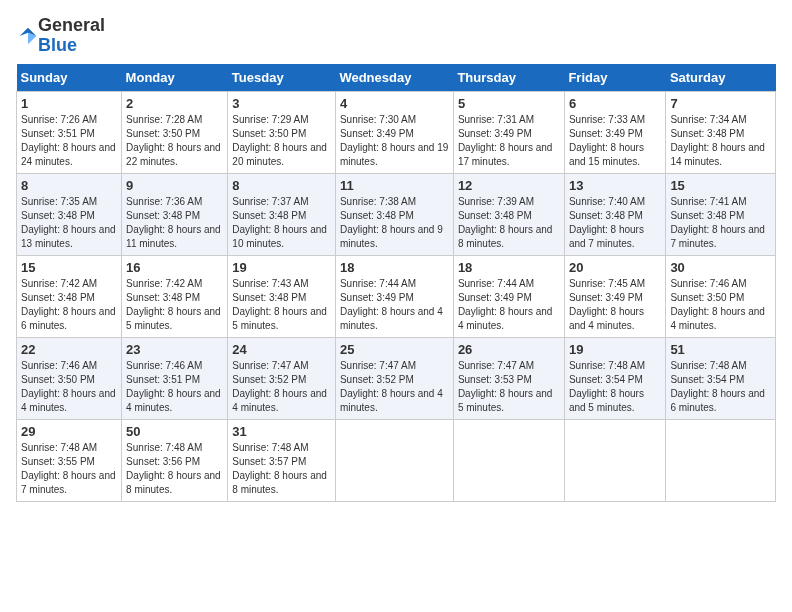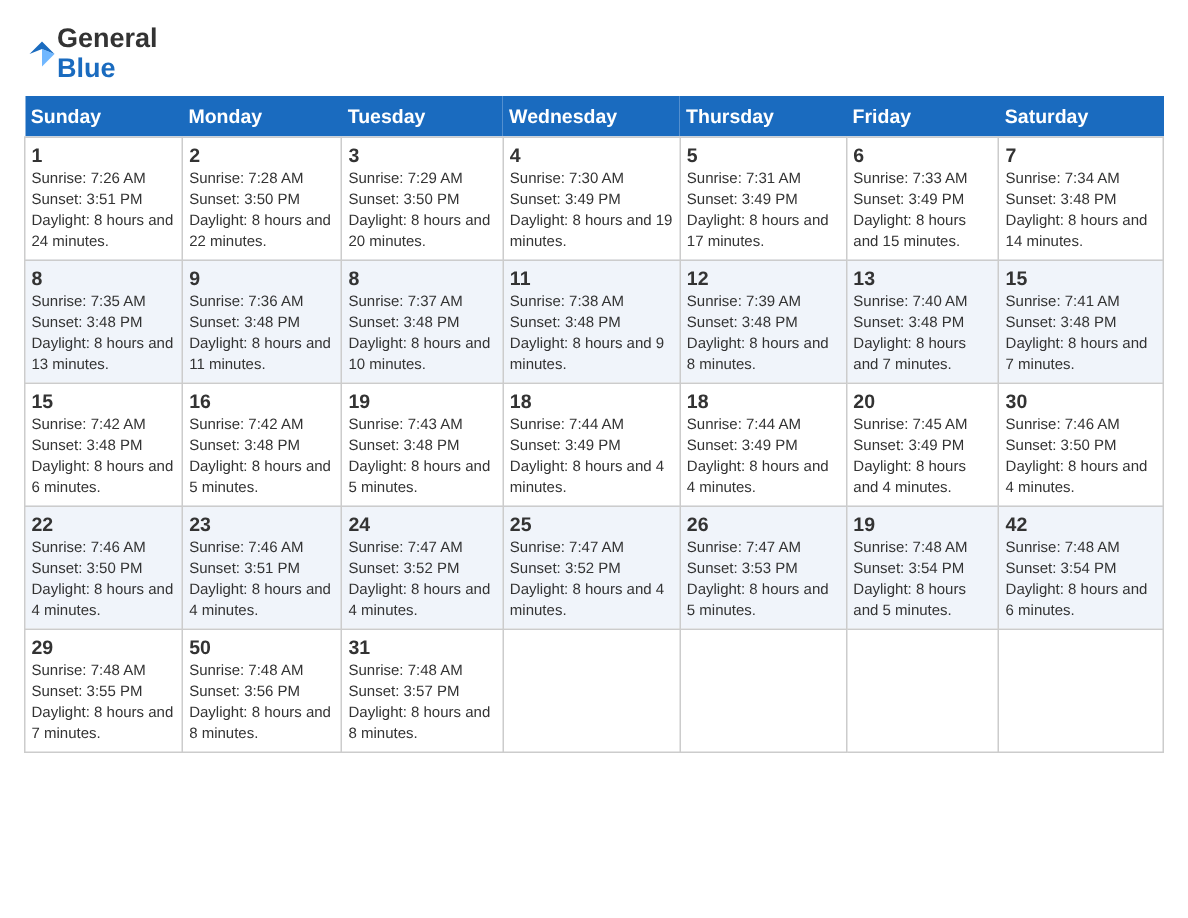--- a/index.html
+++ b/index.html
@@ -224,21 +224,21 @@
         </td>
         <td>
           <span class="day-num">26</span>
           <div class="day-info">Sunrise: 7:47 AM<br>Sunset: 3:53 PM<br>Daylight: 8 hours and 5 minutes.</div>
         </td>
         <td>
           <span class="day-num">19</span>
           <div class="day-info">Sunrise: 7:48 AM<br>Sunset: 3:54 PM<br>Daylight: 8 hours and 5 minutes.</div>
         </td>
         <td>
-          <span class="day-num">42</span>
+          <span class="day-num">51</span>
           <div class="day-info">Sunrise: 7:48 AM<br>Sunset: 3:54 PM<br>Daylight: 8 hours and 6 minutes.</div>
         </td>
       </tr>
       <tr>
         <td>
           <span class="day-num">29</span>
           <div class="day-info">Sunrise: 7:48 AM<br>Sunset: 3:55 PM<br>Daylight: 8 hours and 7 minutes.</div>
         </td>
         <td>
           <span class="day-num">50</span>

